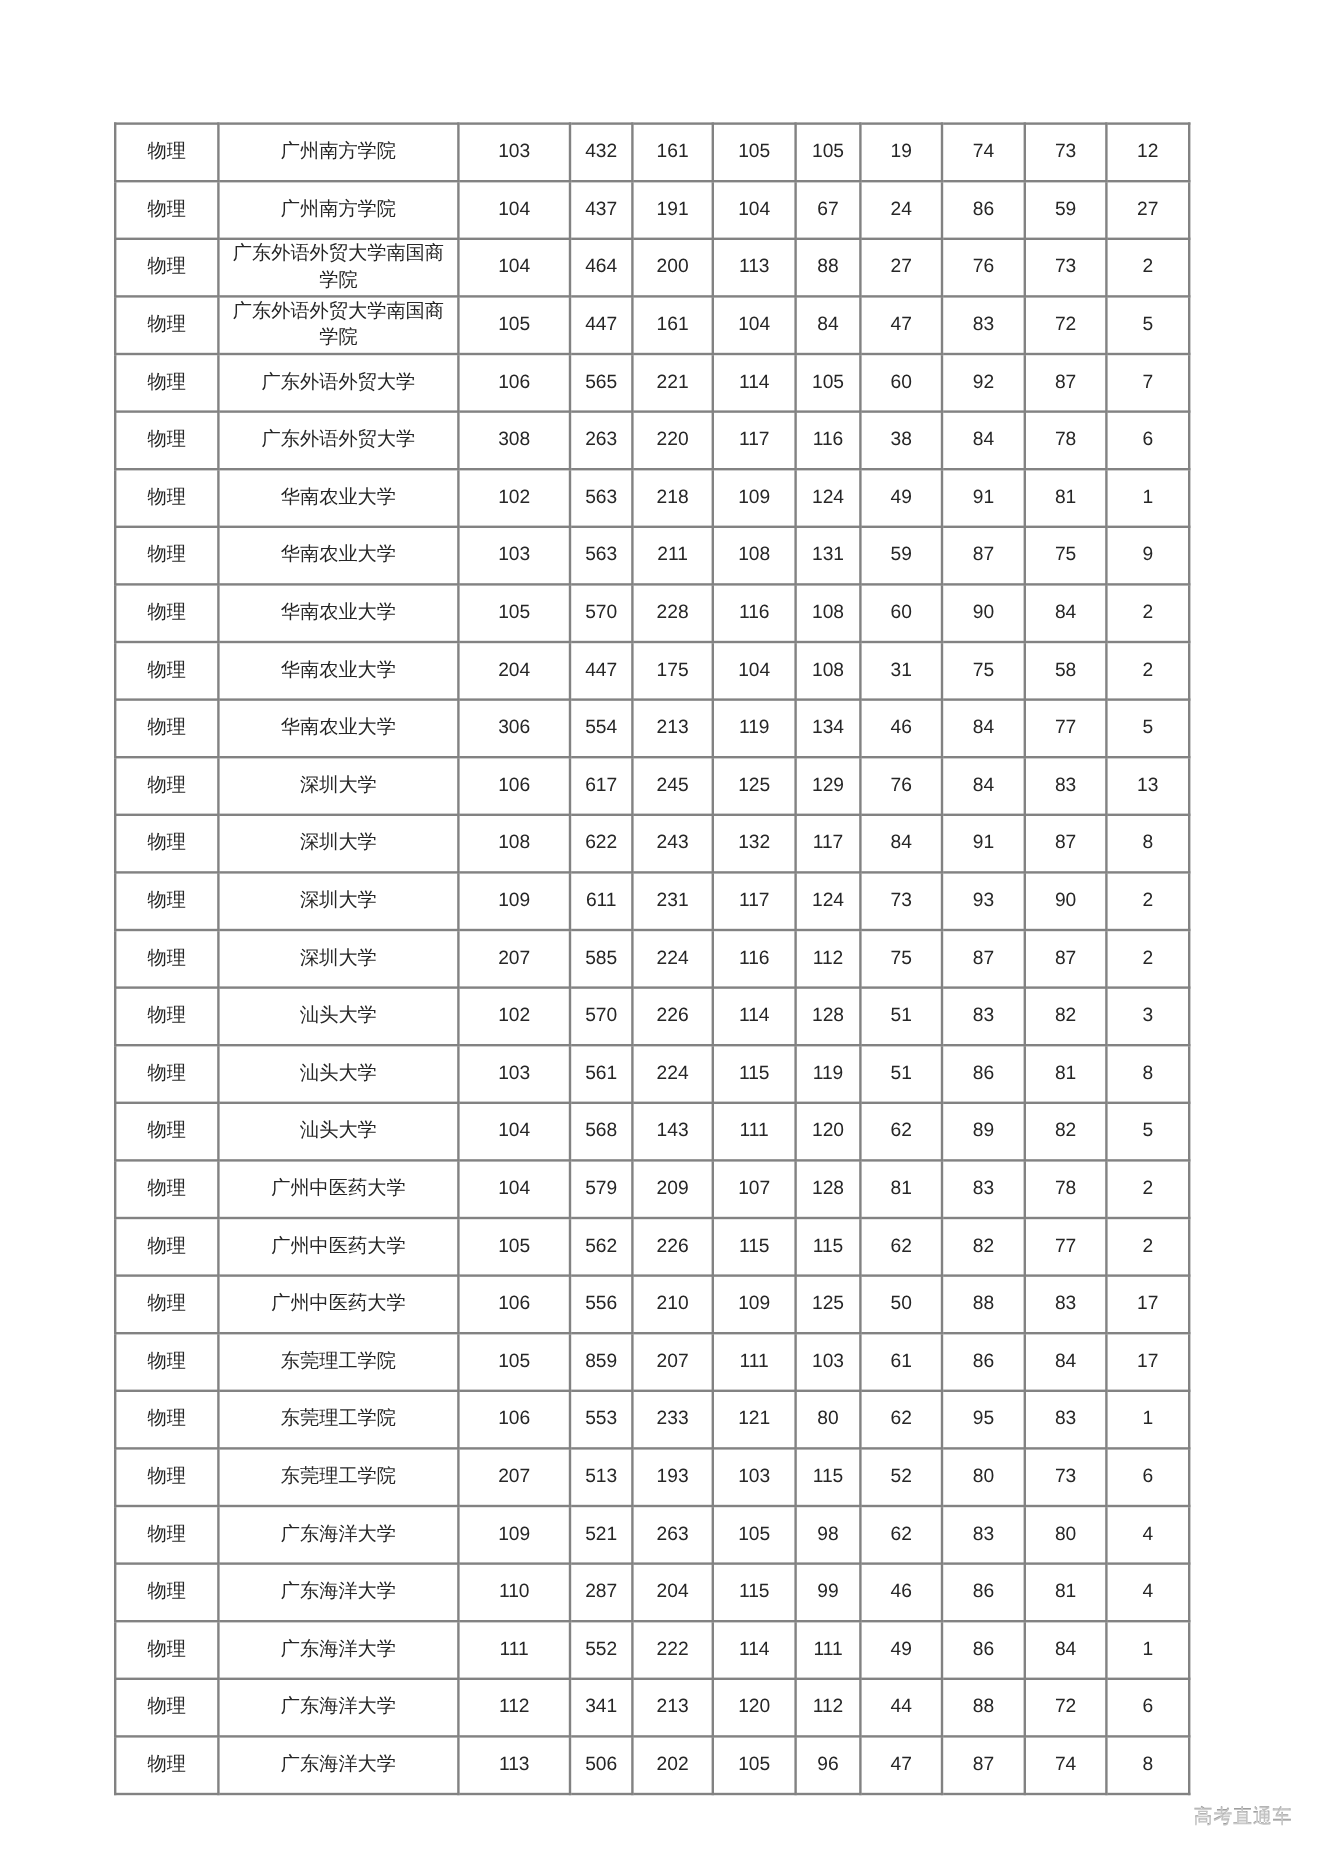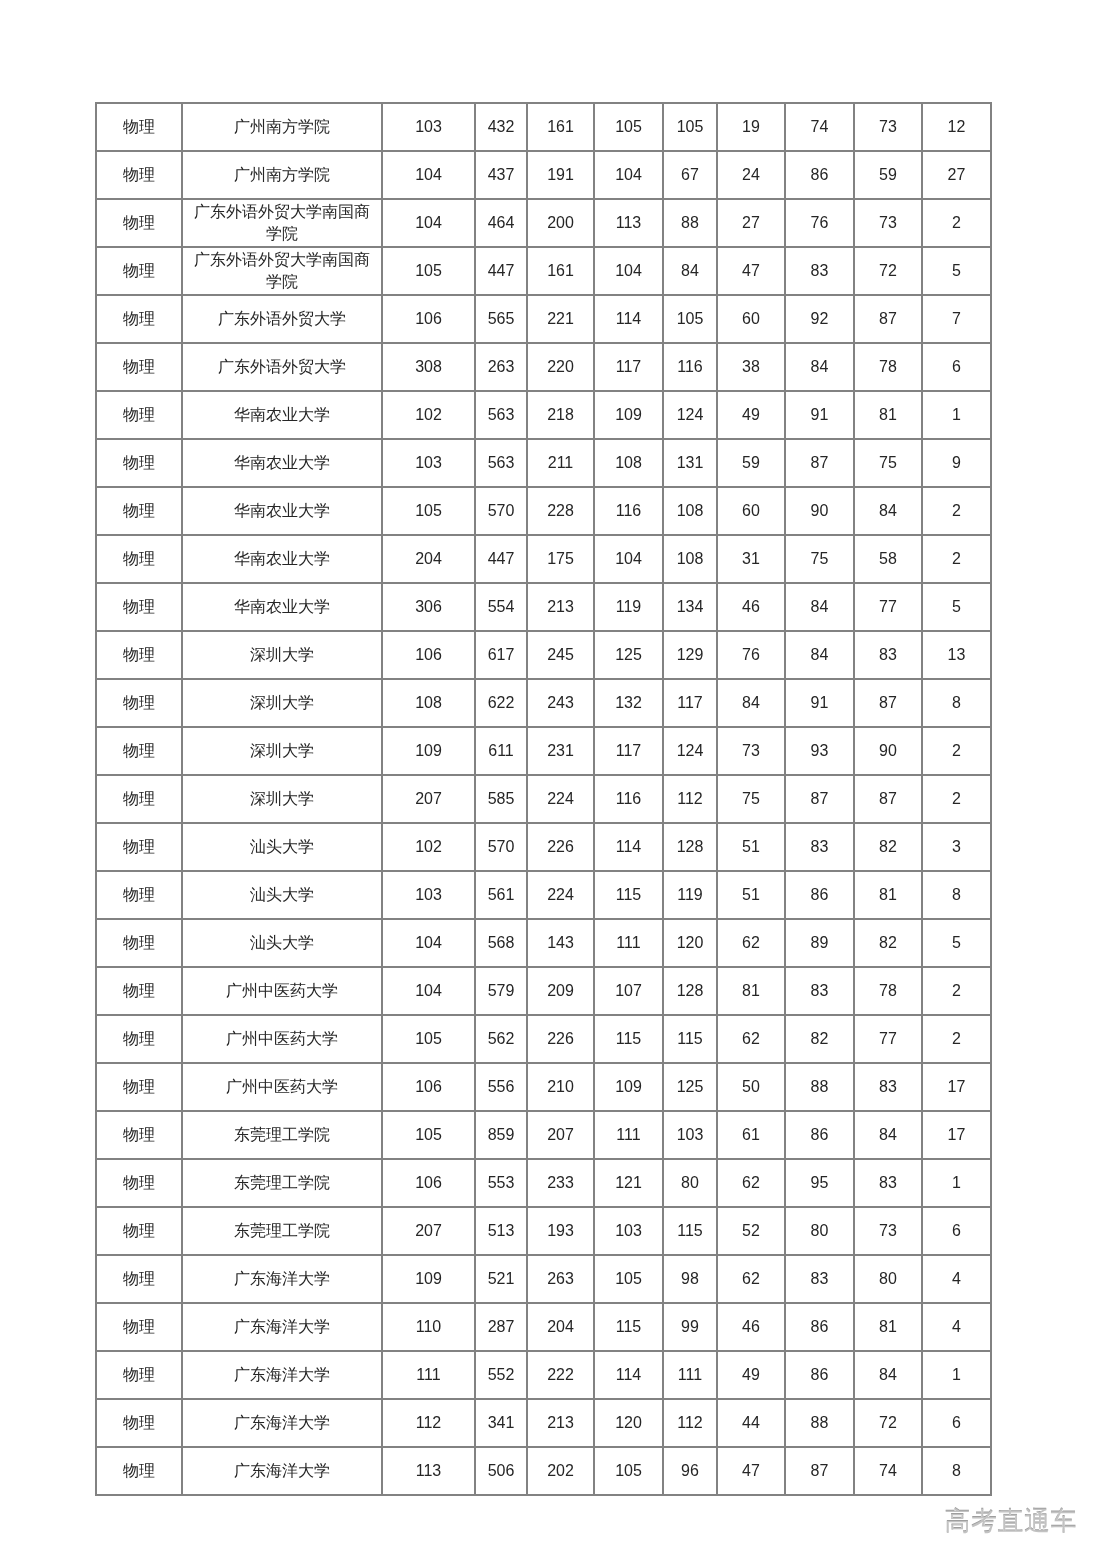--- a/index.html
+++ b/index.html
@@ -43,21 +43,21 @@
   .col-v4 { width: 69px; }
   .col-v5 { width: 54px; }
   .col-v6 { width: 68px; }
   .col-v7 { width: 69px; }
   .col-v8 { width: 68px; }
   .col-v9 { width: 69px; }
   .watermark {
     position: absolute;
     top: 1504px;
     right: 25px;
-    font-size: 26px;
+    font-size: 16px;
     letter-spacing: 0.5px;
     color: #c2c2c2;
     text-shadow: 0 1px 0 #ffffff, 0 -1px 0 #9e9e9e;
     white-space: nowrap;
   }
 </style>
 </head>
 <body>
 
 <div class="page">

